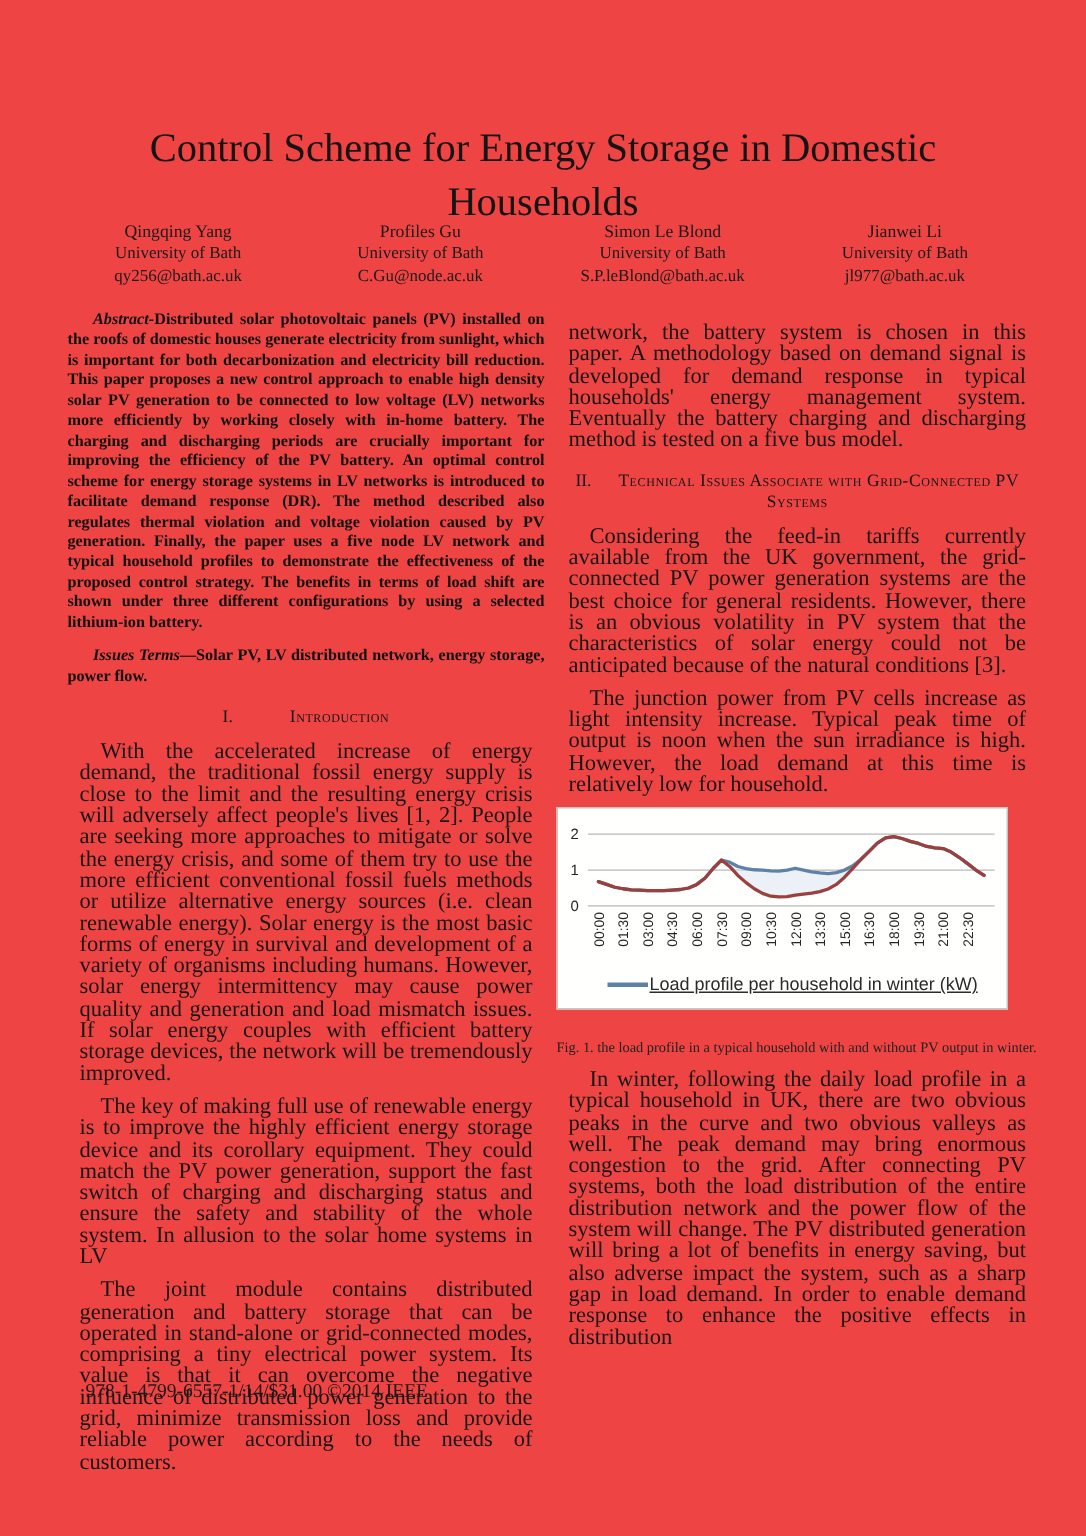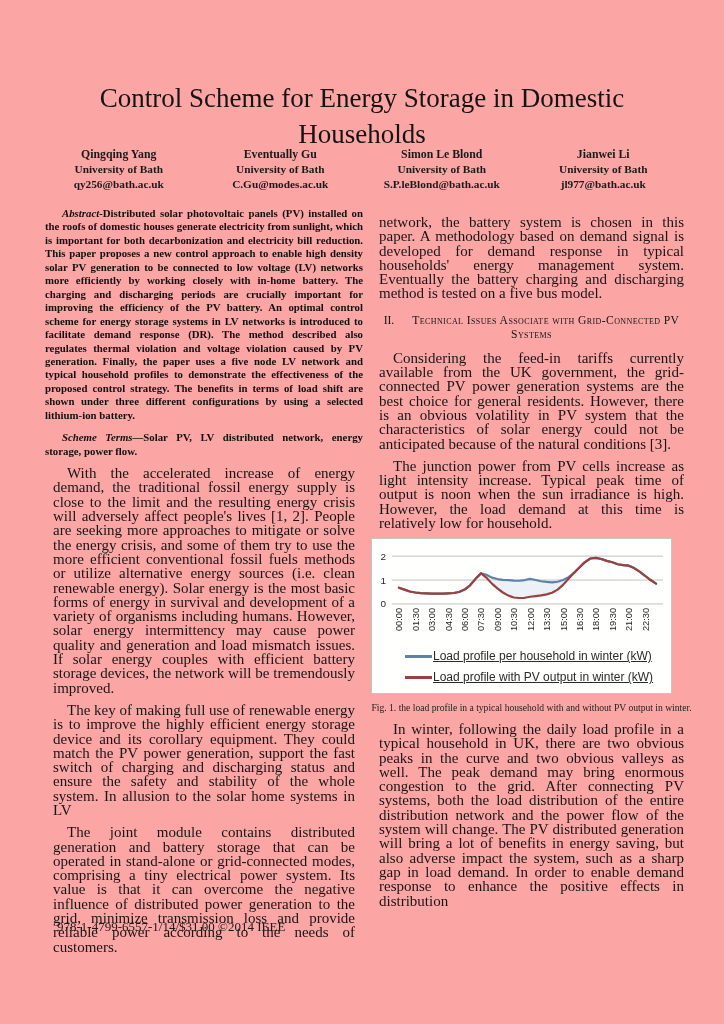--- a/index.html
+++ b/index.html
@@ -1,24 +1,24 @@
 <!DOCTYPE html>
 <html><head>
 <meta charset="utf-8">
 <style>
   html,body{margin:0;padding:0;background:#e8e8e8;}
   .page{
-    position:relative;width:724px;height:1024px;margin:0 auto;background:#fca5a5;
+    position:relative;width:724px;height:1024px;margin:0 auto;background:#ef4444;
     font-family:"Liberation Serif", serif;color:#111;overflow:hidden;
   }
   .title{
     position:absolute;top:62px;left:55px;right:55px;text-align:center;
     font-size:27px;line-height:36px;font-weight:normal;color:#141414;
   }
-  .authors{position:absolute;top:147px;left:38px;right:40px;display:flex;font-weight:bold;}
+  .authors{position:absolute;top:147px;left:38px;right:40px;display:flex;}
   .author{flex:1;text-align:center;font-size:11.3px;line-height:15px;color:#1a1a1a;}
   .author .name{font-size:11.8px;}
   .columns{position:absolute;top:207px;left:0;right:0;}
   .col{position:absolute;top:0;}
   .col-left{left:45px;width:318px;}
   .col-right{left:371px;width:321px;}
   p.body-par{
     margin:8px;font-size:15px;line-height:14.3px;text-align:justify;
     text-indent:14px;color:#161616;
   }
@@ -41,63 +41,66 @@
   }
   .chart-svg{display:block;}
   .legend{margin:2px 0 0 33px;}
   .legend-row{display:flex;align-items:center;margin-top:7px;}
   .legend-sample{width:27px;height:3px;flex:0 0 27px;}
   .legend-label{
     font-family:"Liberation Sans", sans-serif;font-size:12px;color:#2b2b2b;
     margin-left:1px;white-space:nowrap;text-decoration:underline;
   }
   .fig-caption{
-    margin:8px 0 0 0;font-size:9.6px;line-height:11.6px;text-align:center;color:#222;
+    margin:20px 0 0 0;font-size:9.6px;line-height:11.6px;text-align:left;color:#222;
   }
   .after-fig{margin-top:13px;}
   .footer-note{
     position:absolute;left:57px;top:919px;font-size:13px;color:#1a1a1a;
   }
 </style>
 </head>
 <body>
 
 <div class="page">
 
   <h1 class="title">Control Scheme for Energy Storage in Domestic Households</h1>
 
   <div class="authors">
     <div class="author">
       <div class="name">Qingqing Yang</div>
       <div>University of Bath</div>
       <div>qy256@bath.ac.uk</div>
     </div>
     <div class="author">
-      <div class="name">Eventually Gu</div>
+      <div class="name">Profiles Gu</div>
       <div>University of Bath</div>
-      <div>C.Gu@modes.ac.uk</div>
+      <div>C.Gu@node.ac.uk</div>
     </div>
     <div class="author">
       <div class="name">Simon Le Blond</div>
       <div>University of Bath</div>
       <div>S.P.leBlond@bath.ac.uk</div>
     </div>
     <div class="author">
       <div class="name">Jianwei Li</div>
       <div>University of Bath</div>
       <div>jl977@bath.ac.uk</div>
     </div>
   </div>
 
   <div class="columns">
 
     <div class="col col-left">
       <p class="abstract-par"><span class="abstract-lead">Abstract-</span><span>Distributed solar photovoltaic panels (PV) installed on the roofs of domestic houses generate electricity from sunlight, which is important for both decarbonization and electricity bill reduction. This paper proposes a new control approach to enable high density solar PV generation to be connected to low voltage (LV) networks more efficiently by working closely with in-home battery. The charging and discharging periods are crucially important for improving the efficiency of the PV battery. An optimal control scheme for energy storage systems in LV networks is introduced to facilitate demand response (DR). The method described also regulates thermal violation and voltage violation caused by PV generation. Finally, the paper uses a five node LV network and typical household profiles to demonstrate the effectiveness of the proposed control strategy. The benefits in terms of load shift are shown under three different configurations by using a selected lithium-ion battery.</span></p>
-      <p class="abstract-par index-par"><span class="abstract-lead">Scheme Terms—</span><span>Solar PV, LV distributed network, energy storage, power flow.</span></p>
+      <p class="abstract-par index-par"><span class="abstract-lead">Issues Terms—</span><span>Solar PV, LV distributed network, energy storage, power flow.</span></p>
 
+      <div class="section-heading">
+        <span class="h-num-1">I.</span><span class="sc">Introduction</span>
+      </div>
 
       <p class="body-par">With the accelerated increase of energy demand, the traditional fossil energy supply is close to the limit and the resulting energy crisis will adversely affect people's lives [1, 2]. People are seeking more approaches to mitigate or solve the energy crisis, and some of them try to use the more efficient conventional fossil fuels methods or utilize alternative energy sources (i.e. clean renewable energy). Solar energy is the most basic forms of energy in survival and development of a variety of organisms including humans. However, solar energy intermittency may cause power quality and generation and load mismatch issues. If solar energy couples with efficient battery storage devices, the network will be tremendously improved.</p>
       <p class="body-par">The key of making full use of renewable energy is to improve the highly efficient energy storage device and its corollary equipment. They could match the PV power generation, support the fast switch of charging and discharging status and ensure the safety and stability of the whole system. In allusion to the solar home systems in LV</p>
       <p class="body-par">The joint module contains distributed generation and battery storage that can be operated in stand-alone or grid-connected modes, comprising a tiny electrical power system. Its value is that it can overcome the negative influence of distributed power generation to the grid, minimize transmission loss and provide reliable power according to the needs of customers.</p>
     </div>
 
     <div class="col col-right">
       <p class="body-par" style="text-indent:0;">network, the battery system is chosen in this paper. A methodology based on demand signal is developed for demand response in typical households' energy management system. Eventually the battery charging and discharging method is tested on a five bus model.</p>
 
       <div class="section-heading">
@@ -133,24 +136,20 @@
             <text x="228.11702127659575" y="66" text-anchor="end" font-size="9.3" fill="#262626" font-family="Liberation Sans, sans-serif" transform="rotate(-90 228.11702127659575 66)">18:00</text>
             <text x="244.58510638297872" y="66" text-anchor="end" font-size="9.3" fill="#262626" font-family="Liberation Sans, sans-serif" transform="rotate(-90 244.58510638297872 66)">19:30</text>
             <text x="261.05319148936167" y="66" text-anchor="end" font-size="9.3" fill="#262626" font-family="Liberation Sans, sans-serif" transform="rotate(-90 261.05319148936167 66)">21:00</text>
             <text x="277.52127659574467" y="66" text-anchor="end" font-size="9.3" fill="#262626" font-family="Liberation Sans, sans-serif" transform="rotate(-90 277.52127659574467 66)">22:30</text>
           </svg>
         <div class="legend">
           <div class="legend-row">
             <div class="legend-sample" style="background: rgb(95, 129, 168);"></div>
             <div class="legend-label">Load profile per household in winter (kW)</div>
           </div>
-          <div class="legend-row">
-            <div class="legend-sample" style="background: rgb(154, 64, 62);"></div>
-            <div class="legend-label">Load profile with PV output in winter (kW)</div>
-          </div>
         </div>
       </div>
       <p class="fig-caption">Fig. 1.  the load profile in a typical household with and without PV output in winter.</p>
 
       <p class="body-par after-fig">In winter, following the daily load profile in a typical household in UK, there are two obvious peaks in the curve and two obvious valleys as well. The peak demand may bring enormous congestion to the grid. After connecting PV systems, both the load distribution of the entire distribution network and the power flow of the system will change. The PV distributed generation will bring a lot of benefits in energy saving, but also adverse impact the system, such as a sharp gap in load demand. In order to enable demand response to enhance the positive effects in distribution</p>
     </div>
 
   </div>
 
   <div class="footer-note">978-1-4799-6557-1/14/$31.00 ©2014 IEEE</div>

